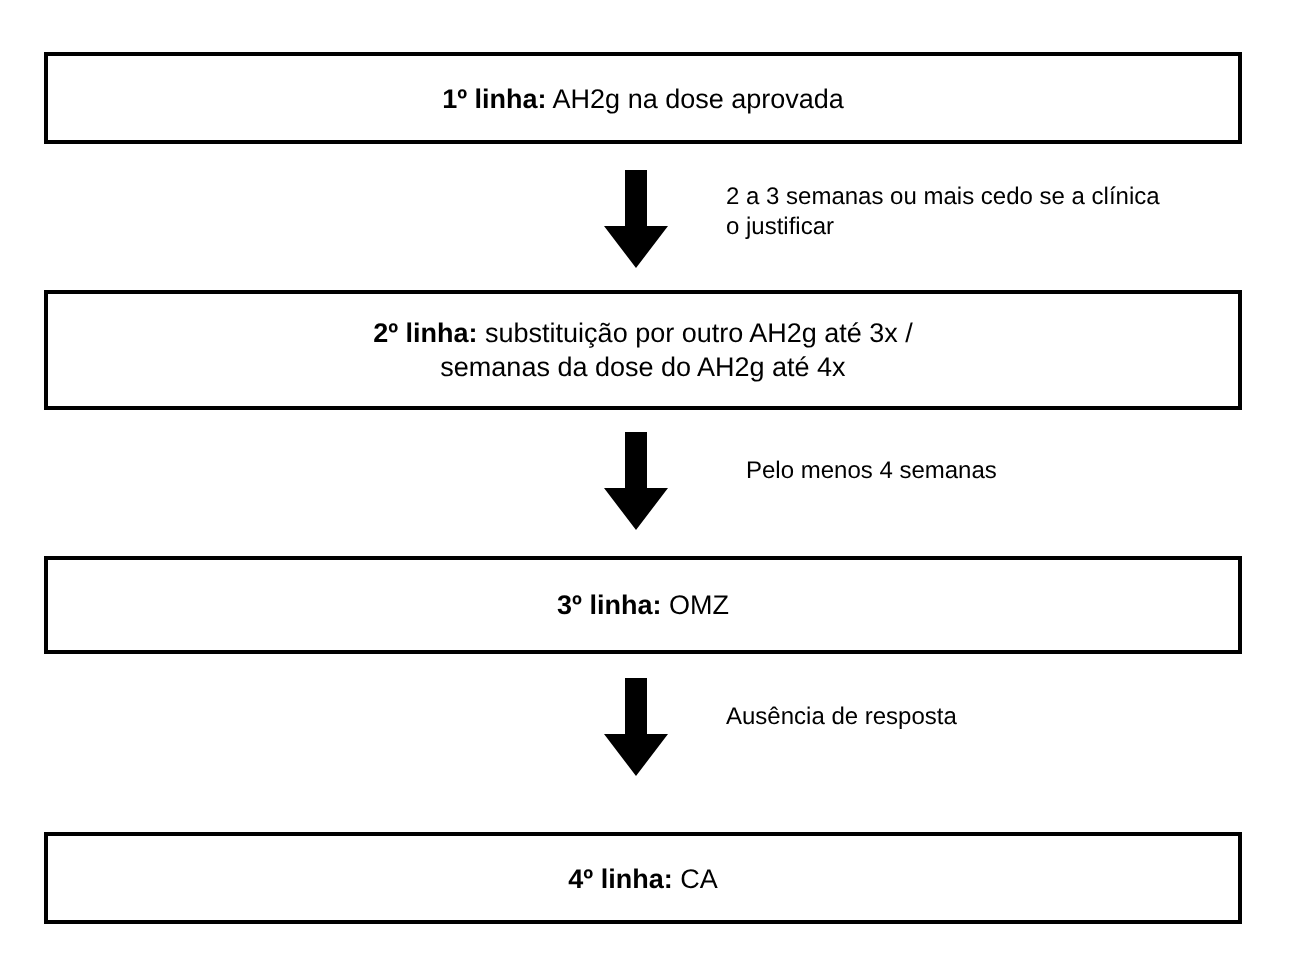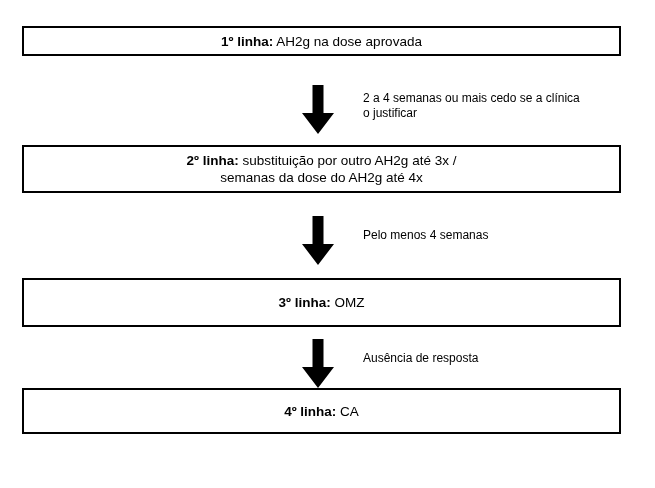--- a/index.html
+++ b/index.html
@@ -32,60 +32,60 @@
     align-items:center;
     justify-content:center;
     text-align:center;
   }
   .flow-box .box-text{
     font-size:13.5px;
     line-height:17px;
     color:var(--ink);
   }
   .flow-box .b{font-weight:bold;}
-  .box1{top:26px;height:30px;}
-  .box2{top:145px;height:48px;}
+  .box1{top:26px;height:46px;}
+  .box2{top:145px;height:60px;}
   .box3{top:278px;height:49px;text-align:right;}
-  .box4{top:388px;height:46px;}
+  .box4{top:416px;height:46px;}
   .arrow{
     position:absolute;
     left:302px;
     width:32px;
     height:49px;
   }
   .arrow polygon{fill:var(--arrow);}
   .arrow1{top:85px;}
   .arrow2{top:216px;}
   .arrow3{top:339px;}
   .arrow-label{
     position:absolute;
     left:363px;
     font-size:12px;
     line-height:15px;
     color:var(--ink);
     white-space:nowrap;
   }
   .label1{top:91px;}
-  .label2{top:228px;}
+  .label2{top:228px;margin-left:10px;}
   .label3{top:351px;text-align:right;}
 </style>
 </head>
 <body>
 
 <div class="canvas">
 
   <div class="flow-box box1">
     <div class="box-text"><span class="b">1º linha:</span> <span>AH2g na dose aprovada</span></div>
   </div>
 
   <svg class="arrow arrow1" viewBox="0 0 32 49" aria-hidden="true">
     <polygon points="10.5,0 21.5,0 21.5,28 32,28 16,49 0,28 10.5,28"></polygon>
   </svg>
   <div class="arrow-label label1">
-    <span>2 a 4 semanas ou mais cedo se a clínica</span><br>
+    <span>2 a 3 semanas ou mais cedo se a clínica</span><br>
     <span>o justificar</span>
   </div>
 
   <div class="flow-box box2">
     <div class="box-text"><span class="b">2º linha:</span> <span>substituição por outro AH2g até 3x /</span><br><span>semanas da dose do AH2g até 4x</span></div>
   </div>
 
   <svg class="arrow arrow2" viewBox="0 0 32 49" aria-hidden="true">
     <polygon points="10.5,0 21.5,0 21.5,28 32,28 16,49 0,28 10.5,28"></polygon>
   </svg>

